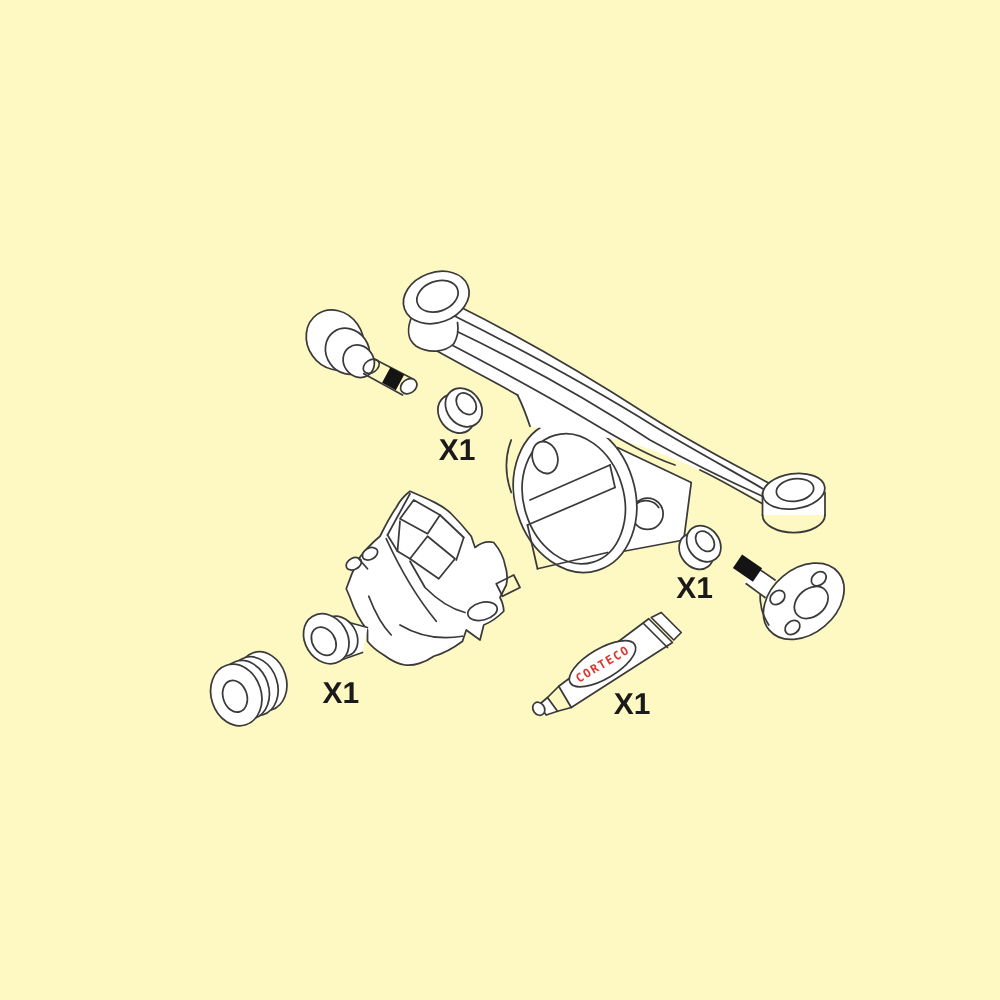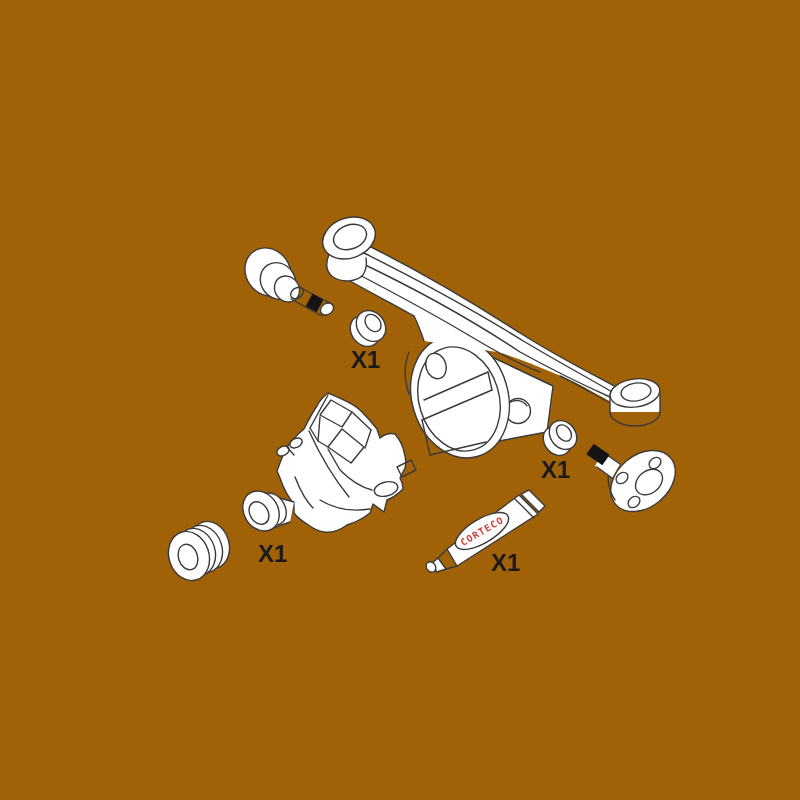--- a/index.html
+++ b/index.html
@@ -1,16 +1,16 @@
 <!DOCTYPE html>
 <html><head>
 <meta charset="utf-8">
 <style>
   html,body{margin:0;padding:0;background:#ffffff;}
-  .stage{position:relative;width:800px;height:800px;background:#a16207;overflow:hidden;
+  .stage{position:relative;width:800px;height:800px;background:#fef9c3;overflow:hidden;
          font-family:"Liberation Sans", sans-serif;}
   .stage svg{position:absolute;left:0;top:0;}
   
   .ln{fill:none;stroke:#3a3a3a;stroke-width:1.4;stroke-linecap:round;stroke-linejoin:round;}
   .fw{fill:#ffffff;stroke:#3a3a3a;stroke-width:1.4;stroke-linecap:round;stroke-linejoin:round;}
   .fill-only{fill:#ffffff;stroke:none;}
   .qty{font-family:"Liberation Sans", sans-serif;font-weight:700;font-size:24px;fill:#1a1a1a;}
   .brand{font-family:"DejaVu Sans Mono", monospace;font-weight:700;font-size:9.5px;
          letter-spacing:1.2px;fill:#d63a2f;}
 </style>

